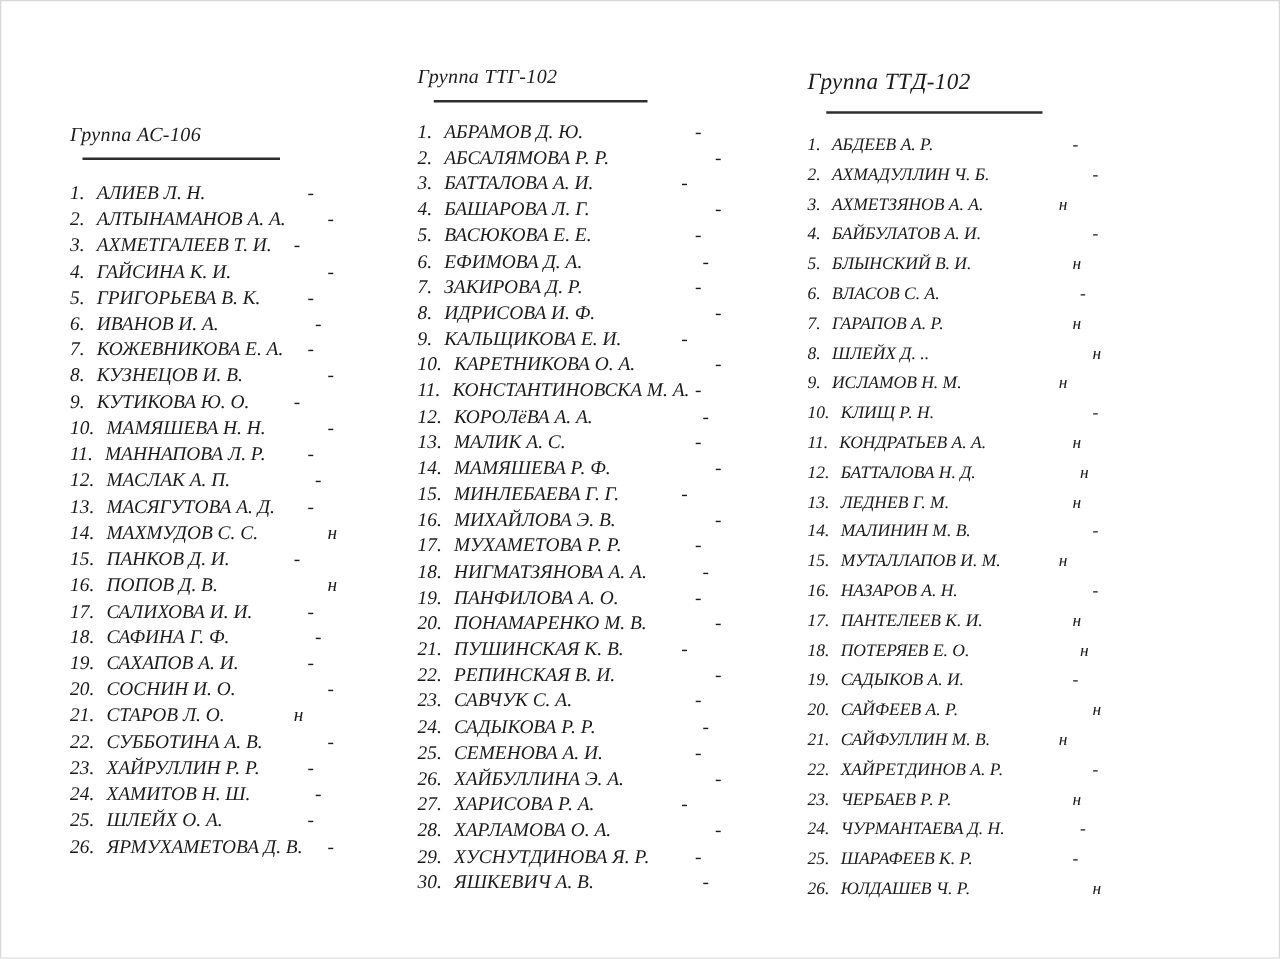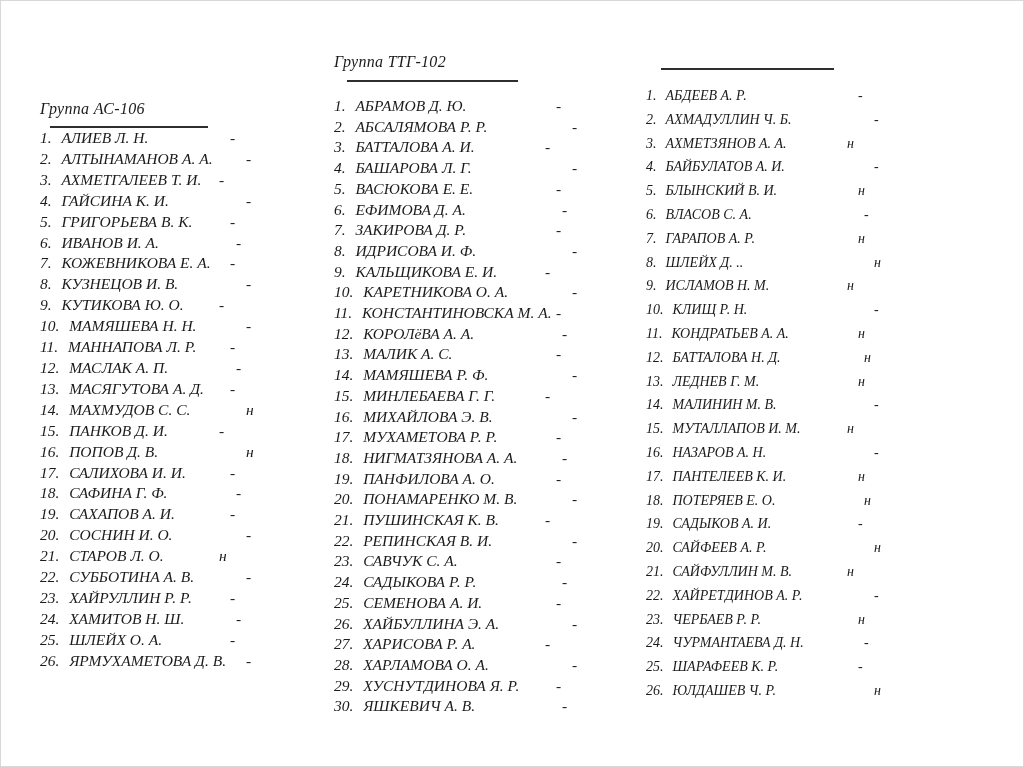--- a/index.html
+++ b/index.html
@@ -27,24 +27,24 @@
     font-style:italic;
     letter-spacing:.3px;
   }
   .rule{height:2px;background:var(--rule);}
   .roster{list-style:none;margin:0;padding:0;}
   .row{position:relative;white-space:pre;}
   .num{padding-right:2px;}
   .mark{position:absolute;top:0;}
 
   
-  #g1{left:39px;top:99px;width:400px;}
+  #g1{left:55px;top:99px;width:400px;}
   #g1 h2{font-size:16px;}
   #g1 .rule{width:158px;margin:8px 0 0 10px;}
-  #g1 .roster{font-size:15.5px;line-height:20.9px;}
+  #g1 .roster{margin-top:17px;font-size:15.5px;line-height:20.9px;}
   #g1 .mark{left:190px;}
 
   
   #g2{left:333px;top:52px;width:300px;}
   #g2 h2{font-size:16px;}
   #g2 .rule{width:171px;margin:9px 0 0 13px;}
   #g2 .roster{margin-top:14px;font-size:15.5px;line-height:20.7px;}
   #g2 .mark{left:222px;}
 
   
@@ -128,20 +128,21 @@
         <li class="row"><span class="num">25.</span><span>  </span><span class="name">СЕМЕНОВА А. И.</span><span class="mark">-</span></li>
         <li class="row"><span class="num">26.</span><span>  </span><span class="name">ХАЙБУЛЛИНА Э. А.</span><span class="mark">-</span></li>
         <li class="row"><span class="num">27.</span><span>  </span><span class="name">ХАРИСОВА Р. А.</span><span class="mark">-</span></li>
         <li class="row"><span class="num">28.</span><span>  </span><span class="name">ХАРЛАМОВА О. А.</span><span class="mark">-</span></li>
         <li class="row"><span class="num">29.</span><span>  </span><span class="name">ХУСНУТДИНОВА Я. Р.</span><span class="mark">-</span></li>
         <li class="row"><span class="num">30.</span><span>  </span><span class="name">ЯШКЕВИЧ А. В.</span><span class="mark">-</span></li>
       </ol>
   </section>
 
   <section class="group" id="g3">
+    <h2>Группа ТТД-102</h2>
     <div class="rule"></div>
     <ol class="roster">
         <li class="row"><span class="num">1.</span><span>  </span><span class="name">АБДЕЕВ А. Р.</span><span class="mark">-</span></li>
         <li class="row"><span class="num">2.</span><span>  </span><span class="name">АХМАДУЛЛИН Ч. Б.</span><span class="mark">-</span></li>
         <li class="row"><span class="num">3.</span><span>  </span><span class="name">АХМЕТЗЯНОВ А. А.</span><span class="mark">н</span></li>
         <li class="row"><span class="num">4.</span><span>  </span><span class="name">БАЙБУЛАТОВ А. И.</span><span class="mark">-</span></li>
         <li class="row"><span class="num">5.</span><span>  </span><span class="name">БЛЫНСКИЙ В. И.</span><span class="mark">н</span></li>
         <li class="row"><span class="num">6.</span><span>  </span><span class="name">ВЛАСОВ С. А.</span><span class="mark">-</span></li>
         <li class="row"><span class="num">7.</span><span>  </span><span class="name">ГАРАПОВ А. Р.</span><span class="mark">н</span></li>
         <li class="row"><span class="num">8.</span><span>  </span><span class="name">ШЛЕЙХ Д. ..</span><span class="mark">н</span></li>

